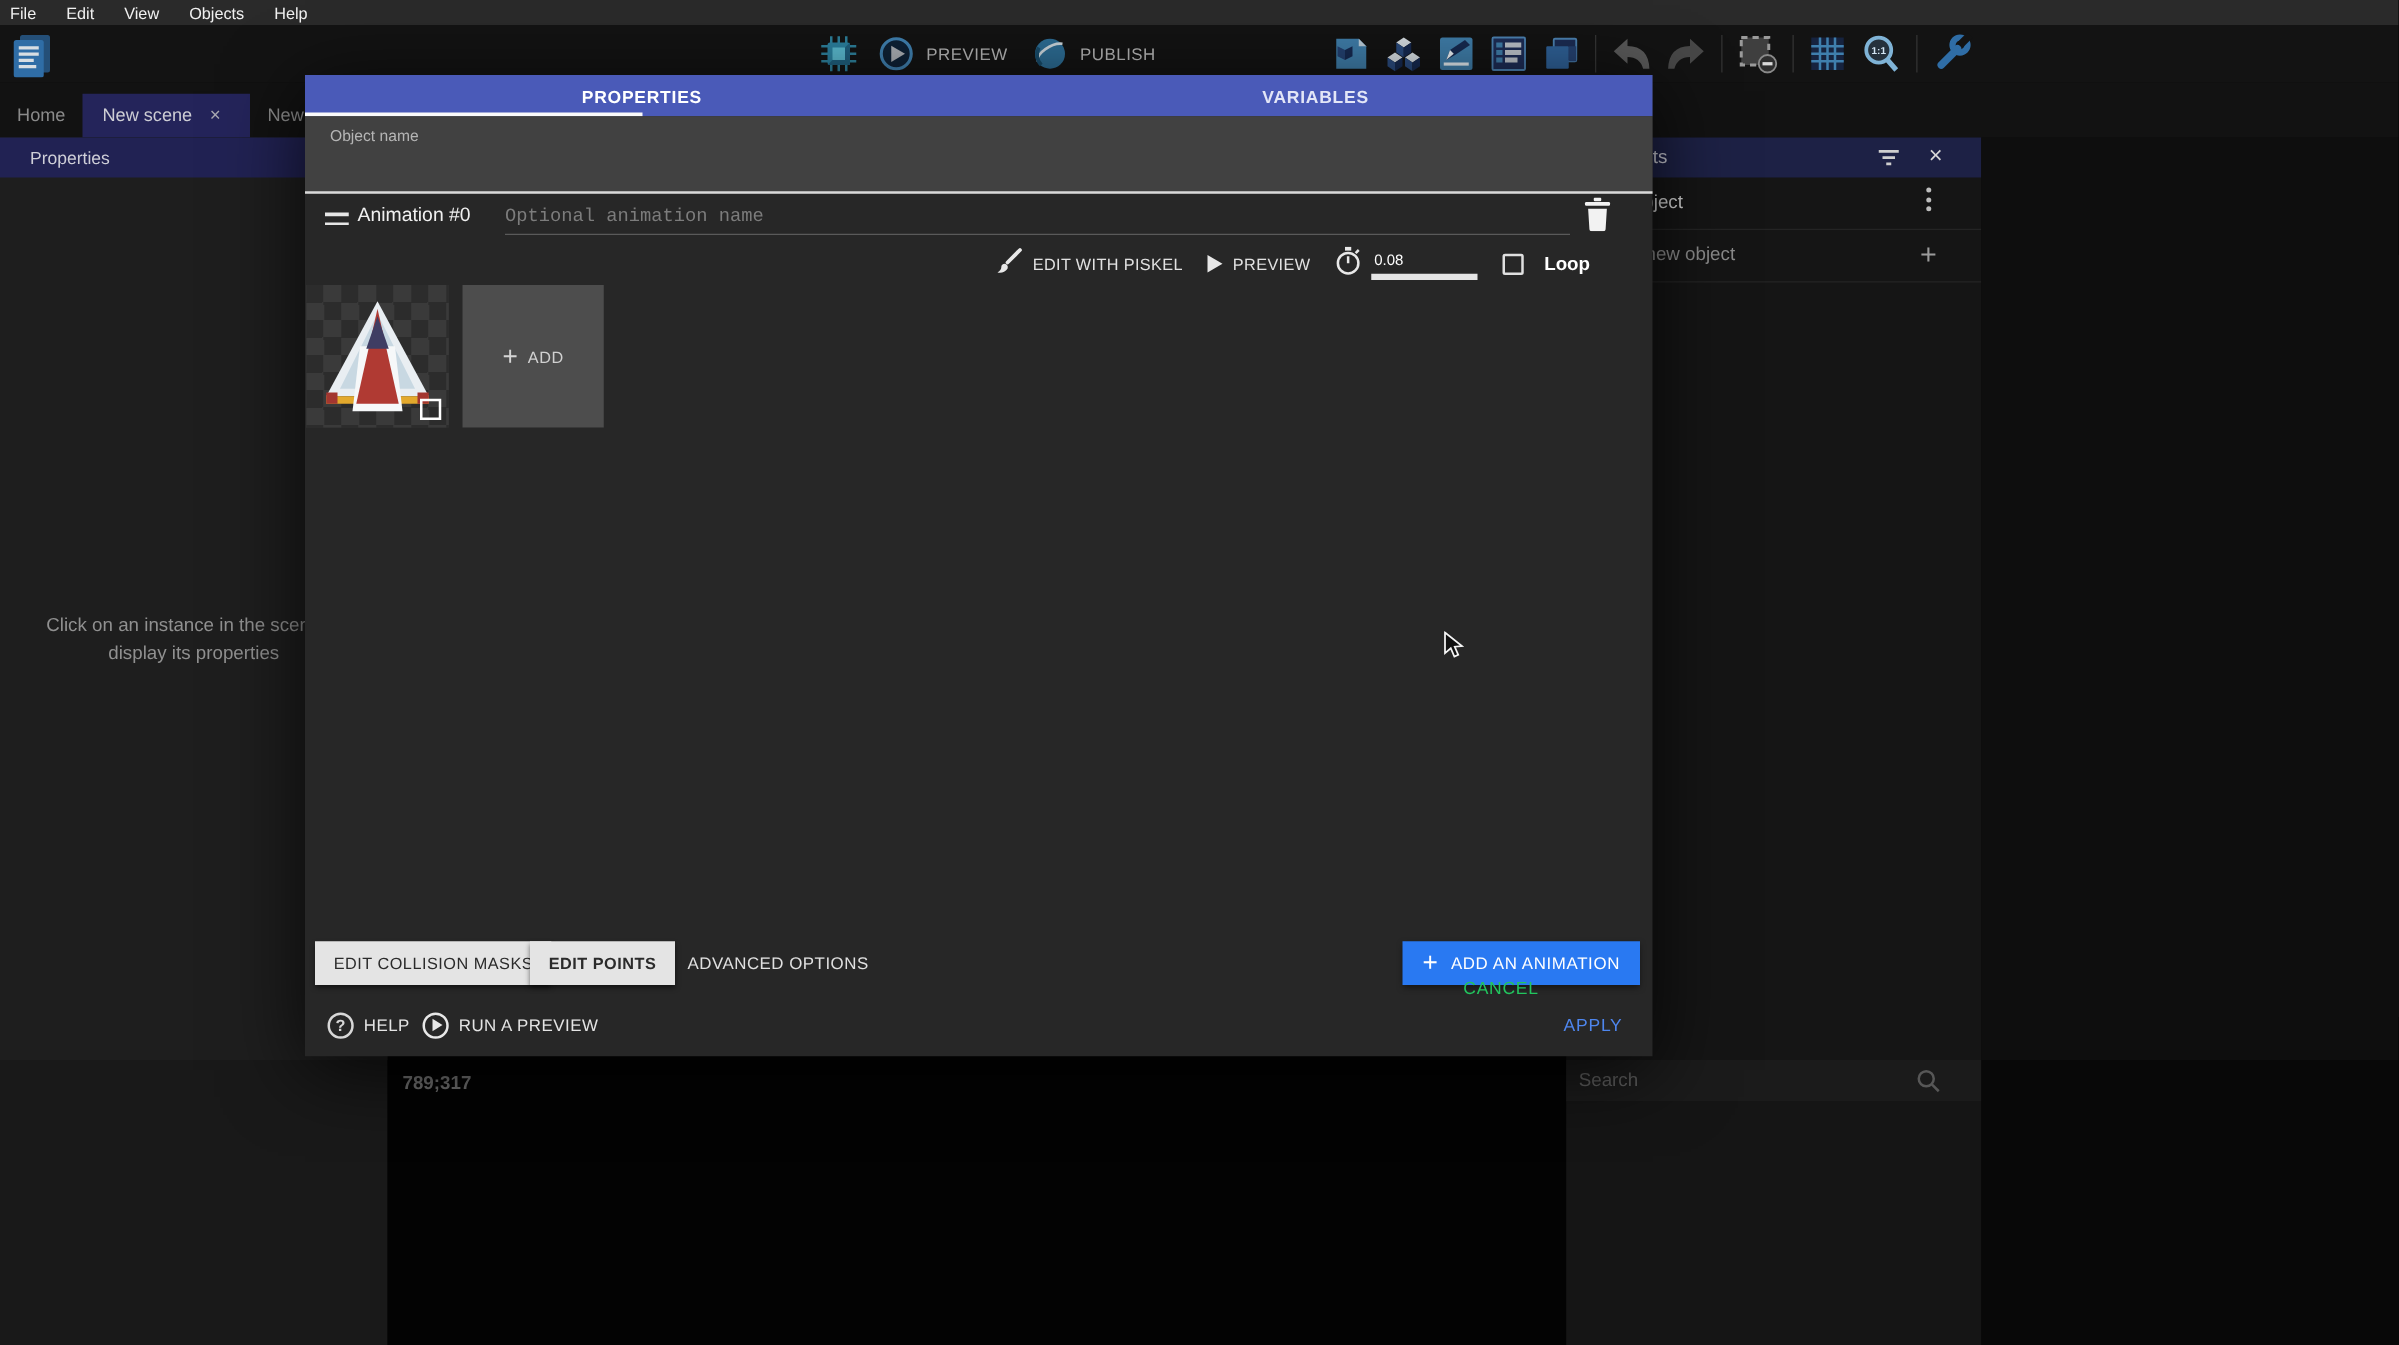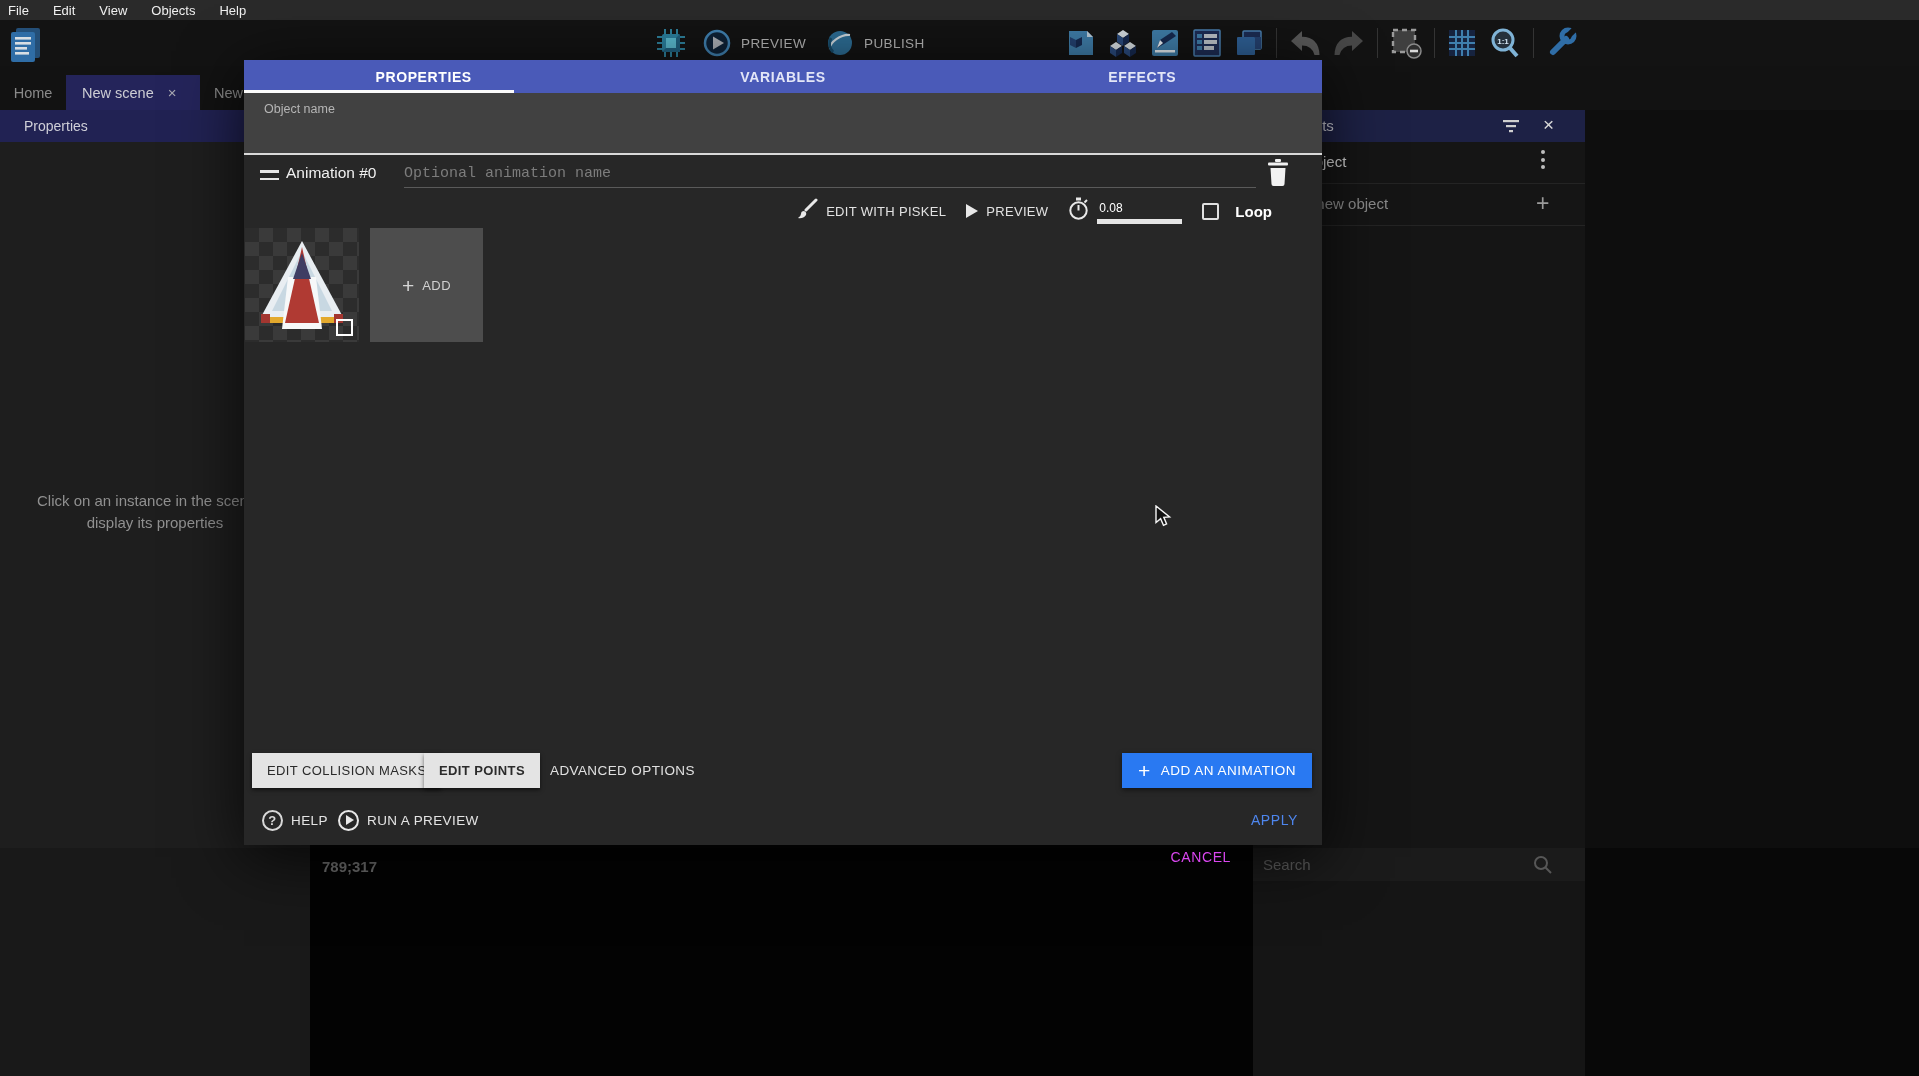--- a/index.html
+++ b/index.html
@@ -122,22 +122,22 @@
 
   .footer-item { position:absolute; top:746px; height:28px; display:flex; align-items:center; gap:8px;
                  color:#e4e4e4; font-size:13.5px; letter-spacing:.4px; }
   .help-circle { width:21px; height:21px; border:2px solid #d8d8d8; border-radius:50%;
                  display:flex; align-items:center; justify-content:center; color:#d8d8d8;
                  font-size:13px; font-weight:bold; }
   .runprev-circle { width:21px; height:21px; border:2px solid #e8e8e8; border-radius:50%;
                     display:flex; align-items:center; justify-content:center; }
   .runprev-circle i { width:0; height:0; border-left:8px solid #e8e8e8; border-top:5px solid transparent;
                       border-bottom:5px solid transparent; margin-left:2px; }
-  .cancel-btn { position:absolute; right:91px; top:783px; height:28px; display:flex; align-items:center;
-                color:#d946ef; font-size:14px; letter-spacing:.6px; }
+  .cancel-btn { position:absolute; right:91px; top:716px; height:28px; display:flex; align-items:center;
+                color:#22c55e; font-size:14px; letter-spacing:.6px; }
   .apply-btn { position:absolute; right:24px; top:746px; height:28px; display:flex; align-items:center;
                color:#4e86ee; font-size:14px; letter-spacing:.6px; }
 
   .cursor { position:absolute; left:1155px; top:505px; z-index:100; }
 </style>
 </head>
 <body>
 
 <div class="screen">
 
@@ -360,21 +360,20 @@
         </svg>
       </span>
     </div>
   </div>
   <div class="bottom-right-fill"></div>
 
   <div class="dialog">
     <div class="dlg-tabs">
       <div class="dlg-tab active">PROPERTIES</div>
       <div class="dlg-tab">VARIABLES</div>
-      <div class="dlg-tab">EFFECTS</div>
       <div class="dlg-tab-underline"></div>
     </div>
 
     <div class="topcard">
       <div class="topcard-label">Object name</div>
     </div>
 
     <div class="drag-handle">
         <i></i>
         <i></i>

